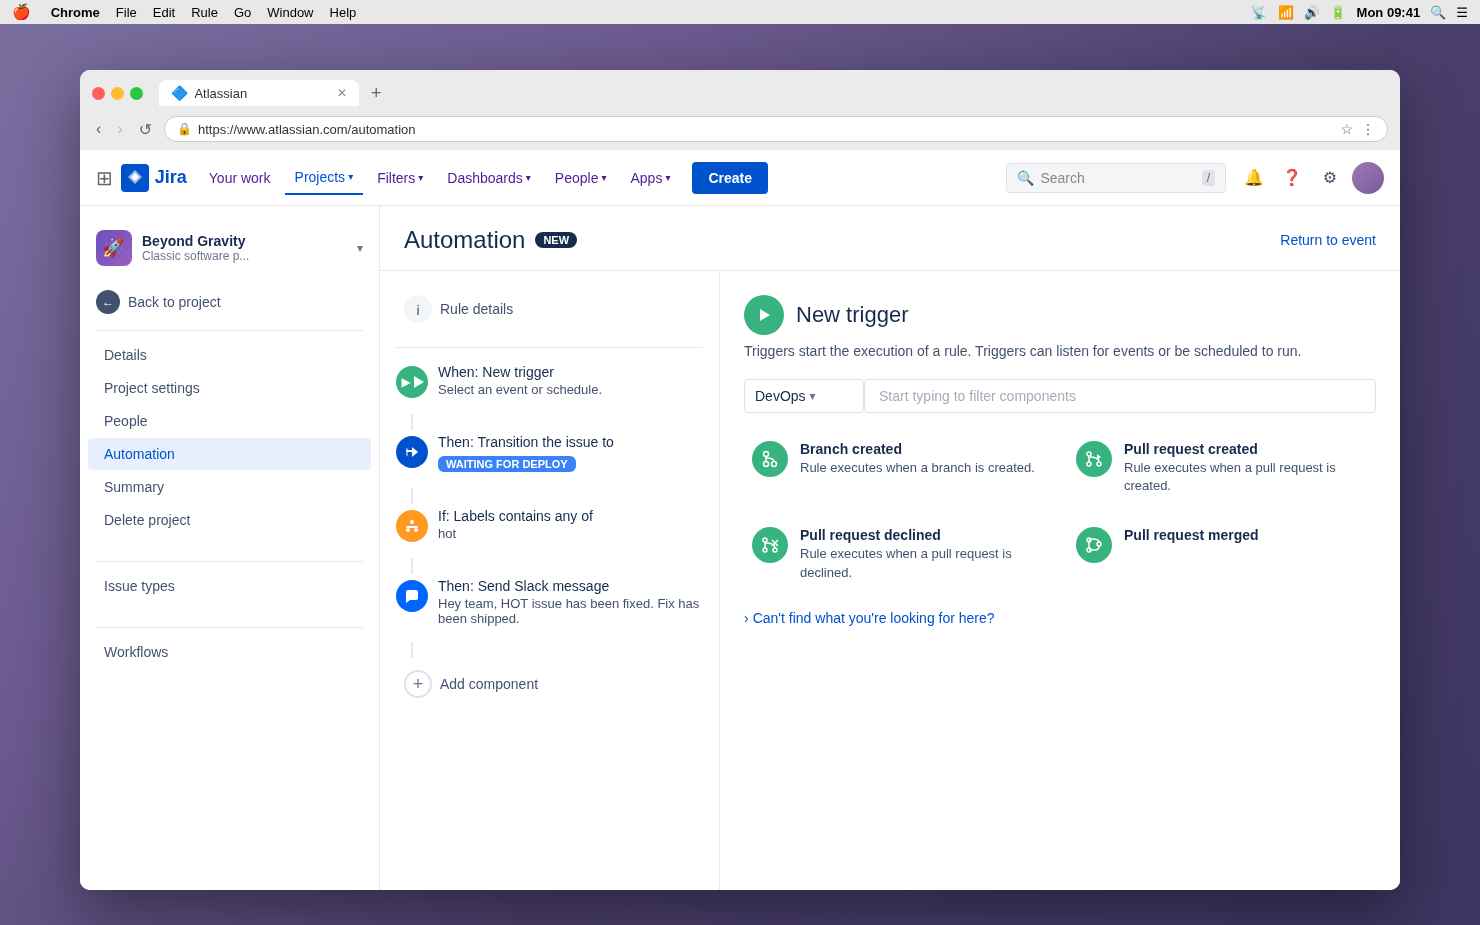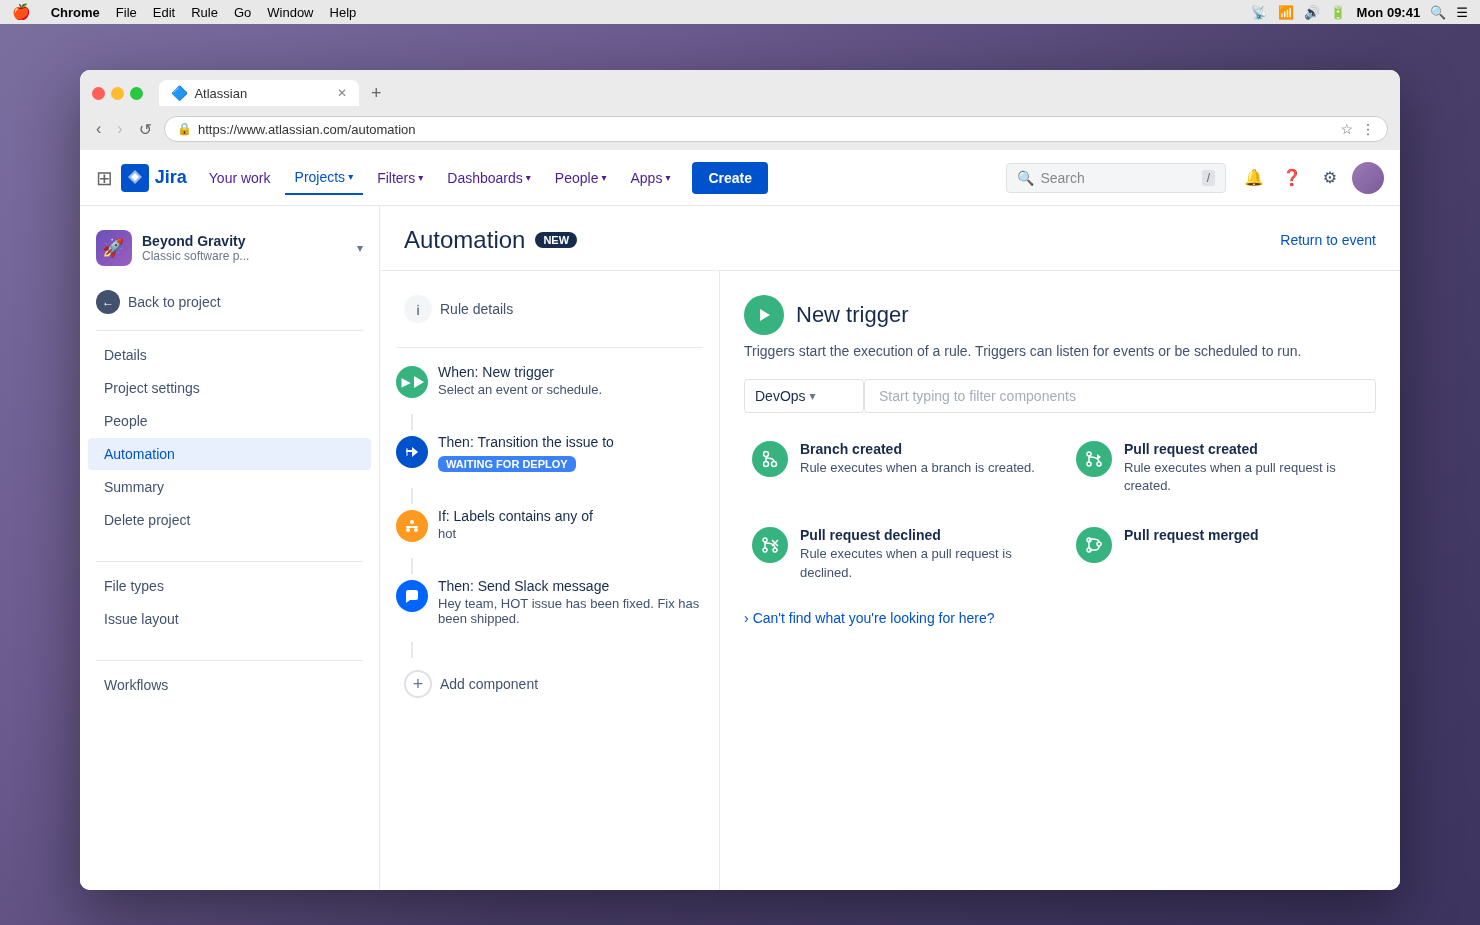--- a/index.html
+++ b/index.html
@@ -606,22 +606,21 @@
       <div class="sidebar-item">Details</div>
       <div class="sidebar-item">Project settings</div>
       <div class="sidebar-item">People</div>
       <div class="sidebar-item active">Automation</div>
       <div class="sidebar-item">Summary</div>
       <div class="sidebar-item">Delete project</div>
 
       <div class="sidebar-section-gap"></div>
       <div class="sidebar-divider"></div>
 
-      <div class="sidebar-item">File types</div>
-      <div class="sidebar-item">Issue layout</div>
+      <div class="sidebar-item">Issue types</div>
 
       <div class="sidebar-section-gap"></div>
       <div class="sidebar-divider"></div>
 
       <div class="sidebar-item">Workflows</div>
     </div>
 
     <div class="content-area">
 
       <div class="automation-header">

